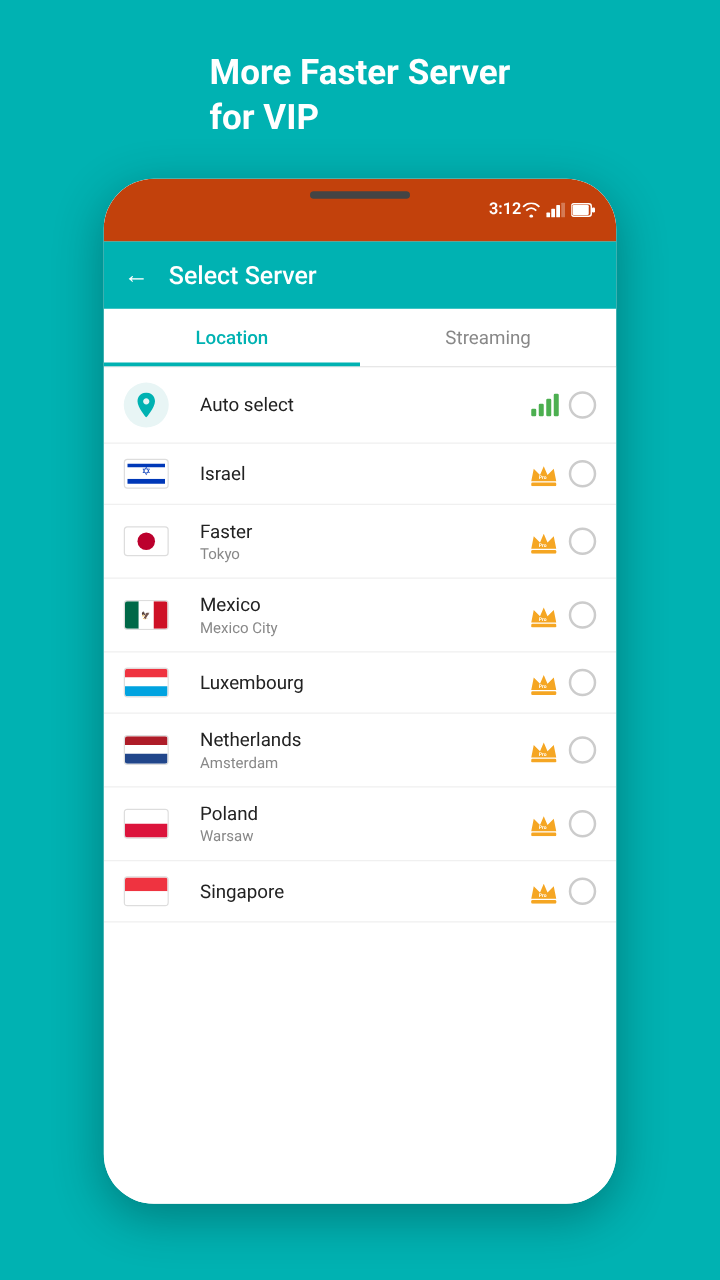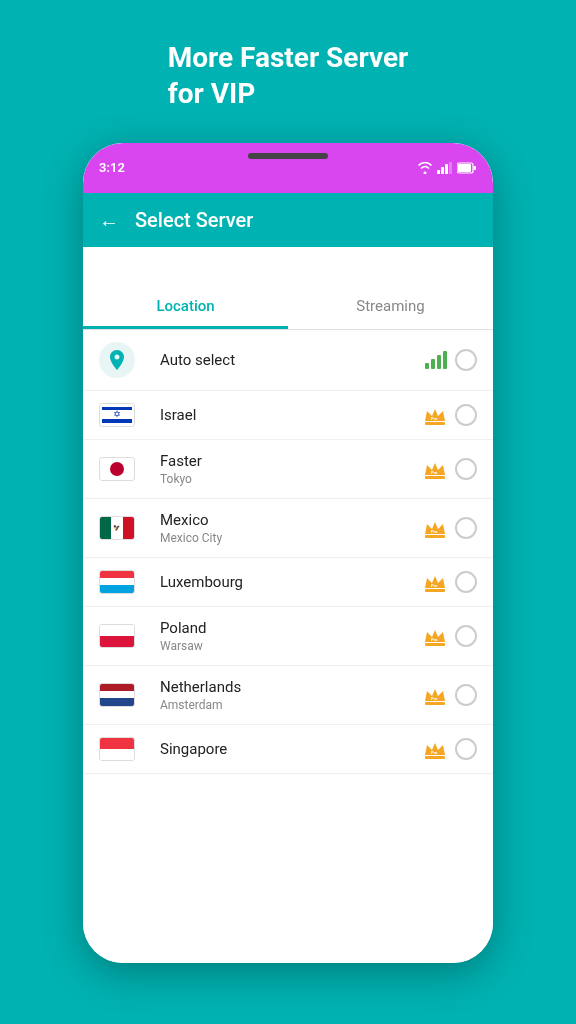--- a/index.html
+++ b/index.html
@@ -31,25 +31,25 @@
       border-radius: 40px;
       overflow: hidden;
       box-shadow: 0 10px 40px rgba(0,0,0,0.3);
       display: flex;
       flex-direction: column;
       position: relative;
     }
 
     
     .phone-top {
-      background: #d946ef;
+      background: #c2410c;
       height: 50px;
       display: flex;
       align-items: center;
-      justify-content: space-between;
+      justify-content: flex-end;
       padding: 0 16px;
       border-radius: 40px 40px 0 0;
       position: relative;
     }
 
     .phone-top::after {
       content: '';
       position: absolute;
       top: 10px;
       left: 50%;
@@ -102,21 +102,20 @@
       border-bottom: 1px solid #e0e0e0;
     }
 
     .tab {
       flex: 1;
       text-align: center;
       padding: 14px 0;
       font-size: 15px;
       cursor: pointer;
       position: relative;
-      margin-top: 36px;
     }
 
     .tab.active {
       color: #00B2B2;
       font-weight: 500;
     }
 
     .tab.active::after {
       content: '';
       position: absolute;
@@ -433,59 +432,59 @@
         <svg width="24" height="20" viewBox="0 0 24 20" fill="#F5A623">
           <path d="M2 16 L4 6 L9 11 L12 4 L15 11 L20 6 L22 16 Z"></path>
           <rect x="2" y="17" width="20" height="3" rx="1"></rect>
           <text x="8" y="14.5" font-size="4" fill="white" font-weight="bold">Pro</text>
         </svg>
         <div class="radio-btn"></div>
       </div>
     </div>
 
     <div class="server-item">
-      <div class="flag-icon flag-poland">
-        <div class="stripe1"></div>
-        <div class="stripe2"></div>
-      </div>
-      <div class="country-info">
-        <div class="country-name">Poland</div>
-        <div class="city-name">Warsaw</div>
-      </div>
-      <div class="right-icons">
-        <svg width="24" height="20" viewBox="0 0 24 20" fill="#F5A623">
-          <path d="M2 16 L4 6 L9 11 L12 4 L15 11 L20 6 L22 16 Z"></path>
-          <rect x="2" y="17" width="20" height="3" rx="1"></rect>
-          <text x="8" y="14.5" font-size="4" fill="white" font-weight="bold">Pro</text>
-        </svg>
-        <div class="radio-btn"></div>
-      </div>
-    </div>
-
-    <div class="server-item">
       <div class="flag-icon flag-netherlands">
         <div class="stripe1"></div>
         <div class="stripe2"></div>
         <div class="stripe3"></div>
       </div>
       <div class="country-info">
         <div class="country-name">Netherlands</div>
         <div class="city-name">Amsterdam</div>
       </div>
       <div class="right-icons">
         <svg width="24" height="20" viewBox="0 0 24 20" fill="#F5A623">
           <path d="M2 16 L4 6 L9 11 L12 4 L15 11 L20 6 L22 16 Z"></path>
           <rect x="2" y="17" width="20" height="3" rx="1"></rect>
           <text x="8" y="14.5" font-size="4" fill="white" font-weight="bold">Pro</text>
         </svg>
         <div class="radio-btn"></div>
       </div>
     </div>
 
     <div class="server-item">
+      <div class="flag-icon flag-poland">
+        <div class="stripe1"></div>
+        <div class="stripe2"></div>
+      </div>
+      <div class="country-info">
+        <div class="country-name">Poland</div>
+        <div class="city-name">Warsaw</div>
+      </div>
+      <div class="right-icons">
+        <svg width="24" height="20" viewBox="0 0 24 20" fill="#F5A623">
+          <path d="M2 16 L4 6 L9 11 L12 4 L15 11 L20 6 L22 16 Z"></path>
+          <rect x="2" y="17" width="20" height="3" rx="1"></rect>
+          <text x="8" y="14.5" font-size="4" fill="white" font-weight="bold">Pro</text>
+        </svg>
+        <div class="radio-btn"></div>
+      </div>
+    </div>
+
+    <div class="server-item">
       <div class="flag-icon flag-singapore">
         <div class="stripe1"></div>
         <div class="stripe2"></div>
       </div>
       <div class="country-info">
         <div class="country-name">Singapore</div>
       </div>
       <div class="right-icons">
         <svg width="24" height="20" viewBox="0 0 24 20" fill="#F5A623">
           <path d="M2 16 L4 6 L9 11 L12 4 L15 11 L20 6 L22 16 Z"></path>

